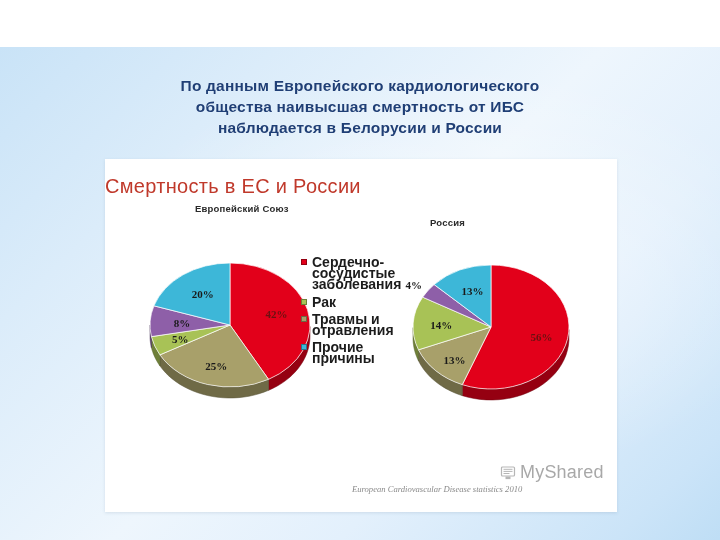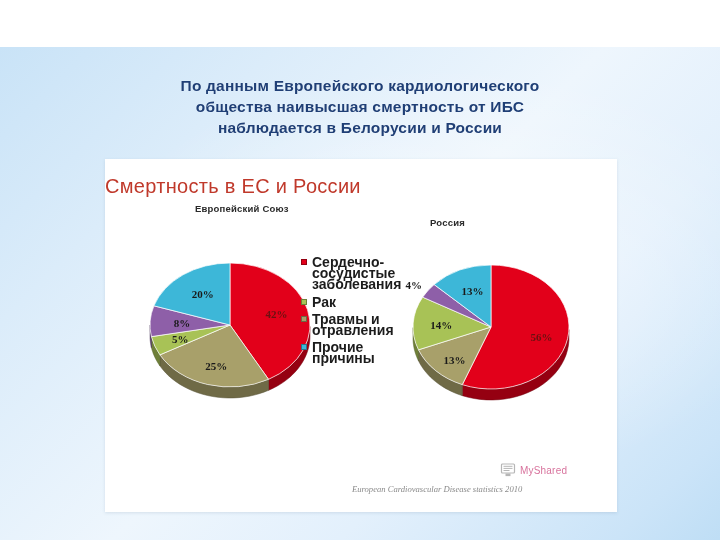--- a/index.html
+++ b/index.html
@@ -133,22 +133,22 @@
   #watermark {
     position: absolute;
     left: 395px;
     top: 303px;
     display: flex;
     align-items: center;
     gap: 4px;
     opacity: 0.62;
   }
   #watermark .wm-text {
-    font-size: 10px;
-    color: #be185d;
+    font-size: 18px;
+    color: #737373;
     letter-spacing: 0.2px;
   }
   .wm-icon { display: block; }
 </style>
 </head>
 <body>
 
 <div id="slide">
 
   <div id="slide-title">

